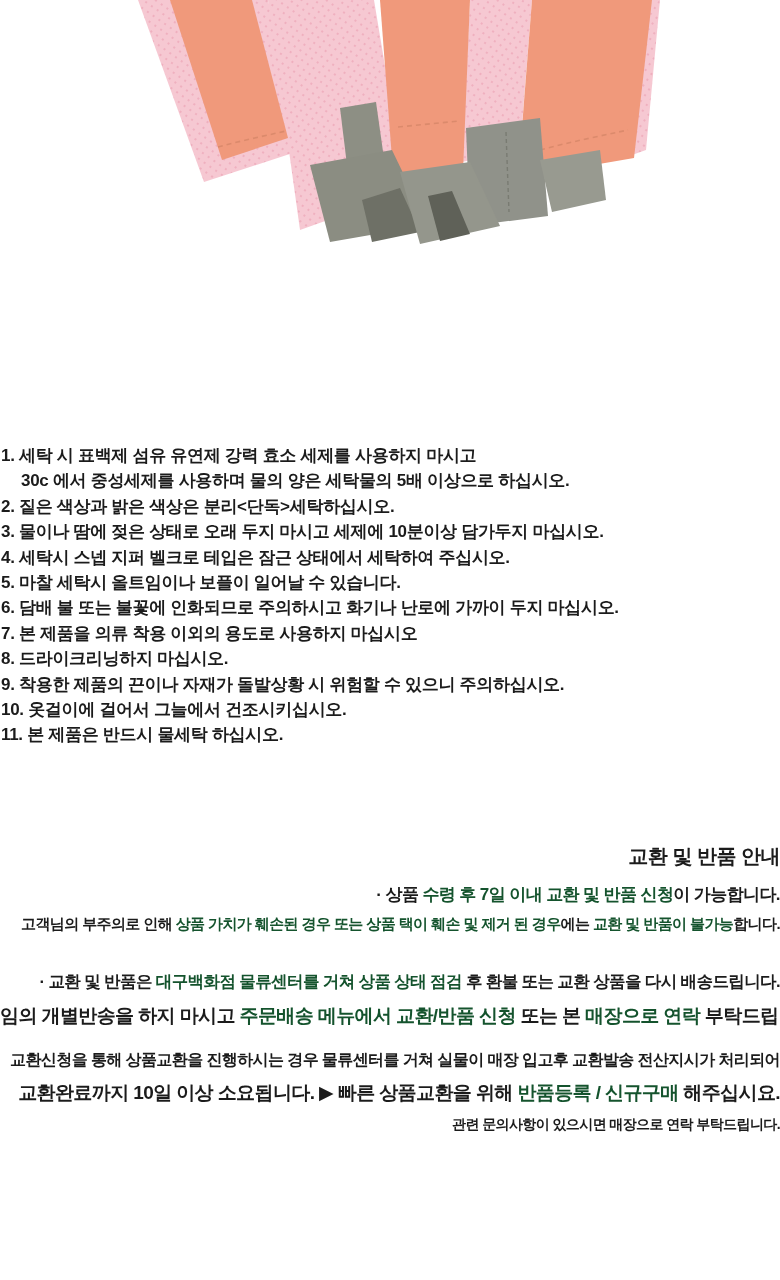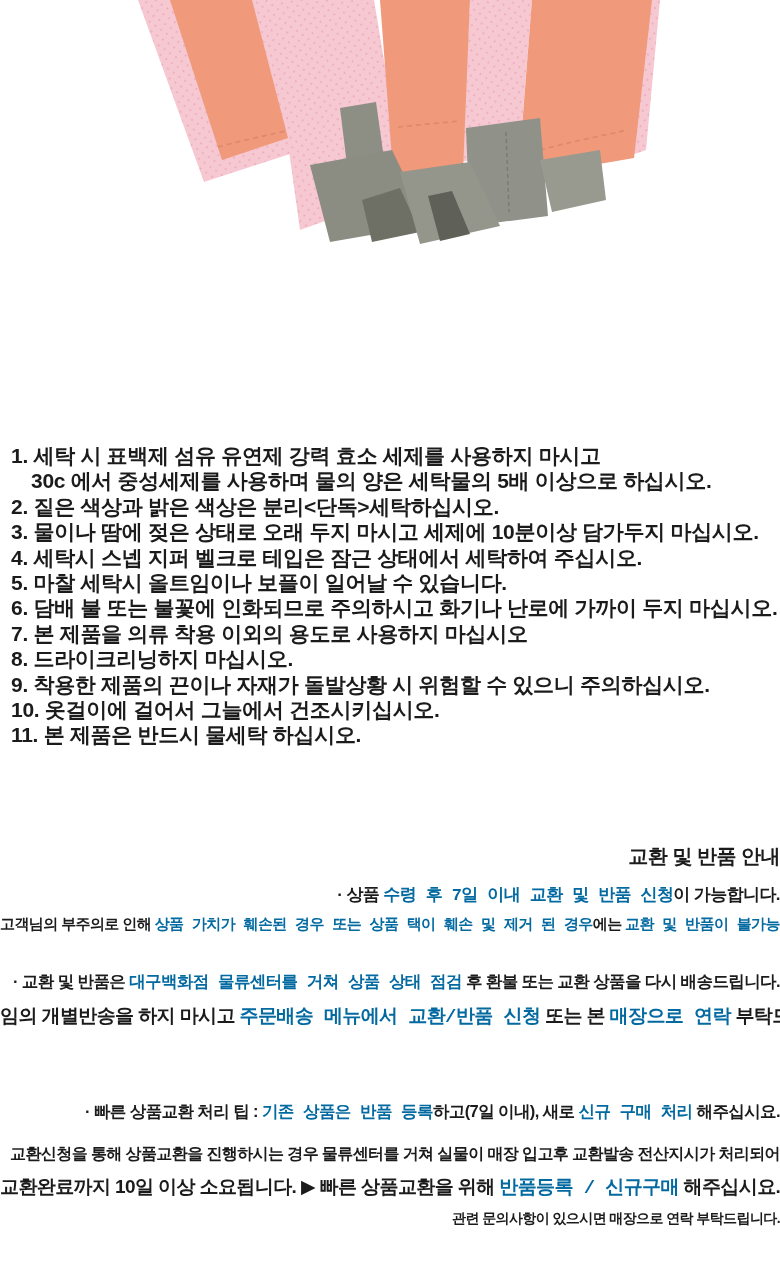--- a/index.html
+++ b/index.html
@@ -9,42 +9,42 @@
     font-family:"Liberation Sans","DejaVu Sans",sans-serif;
     color:#1b1b1b; font-weight:700;
   }
 
   
   .hero { width:780px; height:250px; overflow:hidden; background:#fff; }
 
   
   .care {
     margin-top:193px;
-    padding-left:11px;
-    font-size:21px;
+    padding-left:1px;
+    font-size:17px;
     line-height:25.4px;
     letter-spacing:-0.3px;
     white-space:nowrap;
   }
   .care .indent { padding-left:20px; }
 
   
   .returns { text-align:right; white-space:nowrap; }
   .rt-title { margin-top:95px; font-size:20px; letter-spacing:-0.5px; }
   .ln       { letter-spacing:-0.6px; }
   .p1a { margin-top:13px; font-size:17px; }
   .p1b { margin-top:9px;  font-size:15px; }
   .p2a { margin-top:37px; font-size:16.5px; }
   .p2b { margin-top:10px; font-size:19px; }
   .p3a { margin-top:72px; font-size:16.5px; }
   .p3b { margin-top:21px; font-size:16px; }
   .p3c { margin-top:9px;  font-size:19px; }
   .p3d { margin-top:10px; font-size:14px; }
 
-  .rd { color:#0369a1;font-family:Liberation Mono, monospace; }
+  .rd { color:#14532d; }
 </style>
 </head>
 <body>
 
 <div class="hero">
   <svg width="780" height="250" viewBox="0 0 780 250">
     <defs>
       <pattern id="meshdots" width="7" height="7" patternUnits="userSpaceOnUse" patternTransform="rotate(35)">
         <rect width="7" height="7" fill="#f6c8d2"></rect>
         <circle cx="2" cy="2" r="0.9" fill="#eca4b6"></circle>
@@ -94,20 +94,19 @@
   <div class="rt-title">교환 및 반품 안내</div>
 
   <div class="ln p1a"><span>· 상품 </span><span class="rd">수령 후 7일 이내 교환 및 반품 신청</span><span>이 가능합니다.</span></div>
 
   <div class="ln p1b"><span>고객님의 부주의로 인해 </span><span class="rd">상품 가치가 훼손된 경우 또는 상품 택이 훼손 및 제거 된 경우</span><span>에는 </span><span class="rd">교환 및 반품이 불가능</span><span>합니다.</span></div>
 
   <div class="ln p2a"><span>· 교환 및 반품은 </span><span class="rd">대구백화점 물류센터를 거쳐 상품 상태 점검</span><span> 후 환불 또는 교환 상품을 다시 배송드립니다.</span></div>
 
   <div class="ln p2b"><span>임의 개별반송을 하지 마시고 </span><span class="rd">주문배송 메뉴에서 교환/반품 신청</span><span> 또는 본 </span><span class="rd">매장으로 연락</span><span> 부탁드립니다.</span></div>
 
-  <div class="ln p3a"><span>· 빠른 상품교환 처리 팁 : </span><span class="rd">기존 상품은 반품 등록</span><span>하고(7일 이내), 새로 </span><span class="rd">신규 구매 처리</span><span> 해주십시요.</span></div>
 
   <div class="ln p3b"><span>교환신청을 통해 상품교환을 진행하시는 경우 물류센터를 거쳐 실물이 매장 입고후 교환발송 전산지시가 처리되어</span></div>
 
   <div class="ln p3c"><span>교환완료까지 10일 이상 소요됩니다. ▶ 빠른 상품교환을 위해 </span><span class="rd">반품등록 / 신규구매</span><span> 해주십시요.</span></div>
 
   <div class="ln p3d"><span>관련 문의사항이 있으시면 매장으로 연락 부탁드립니다.</span></div>
 </div>
 
 </body></html>

